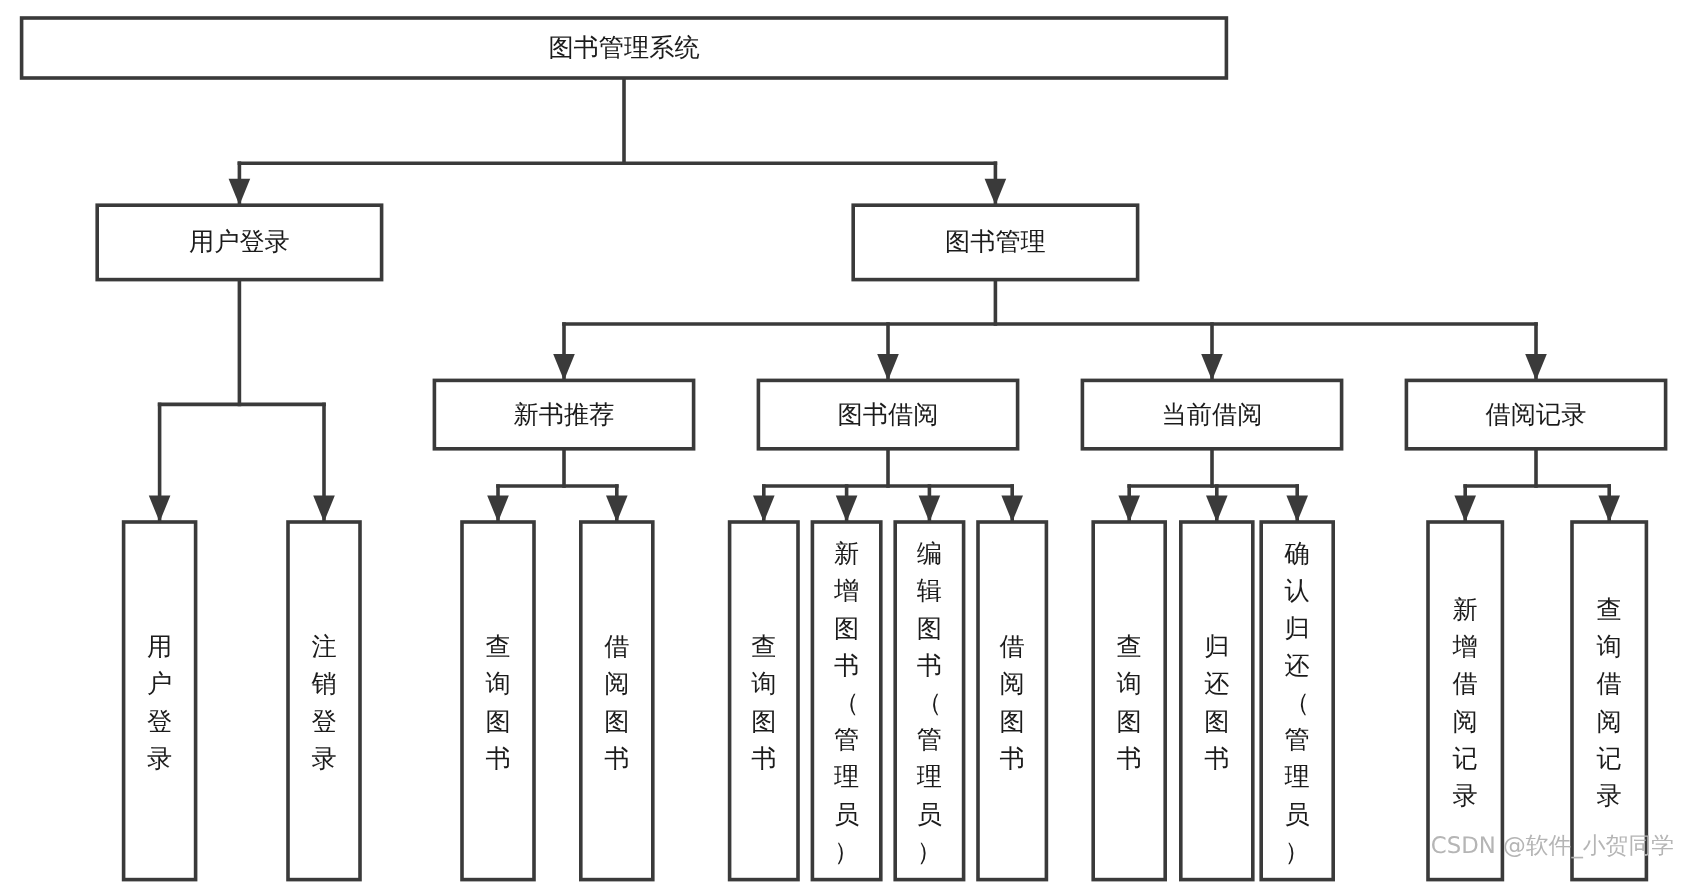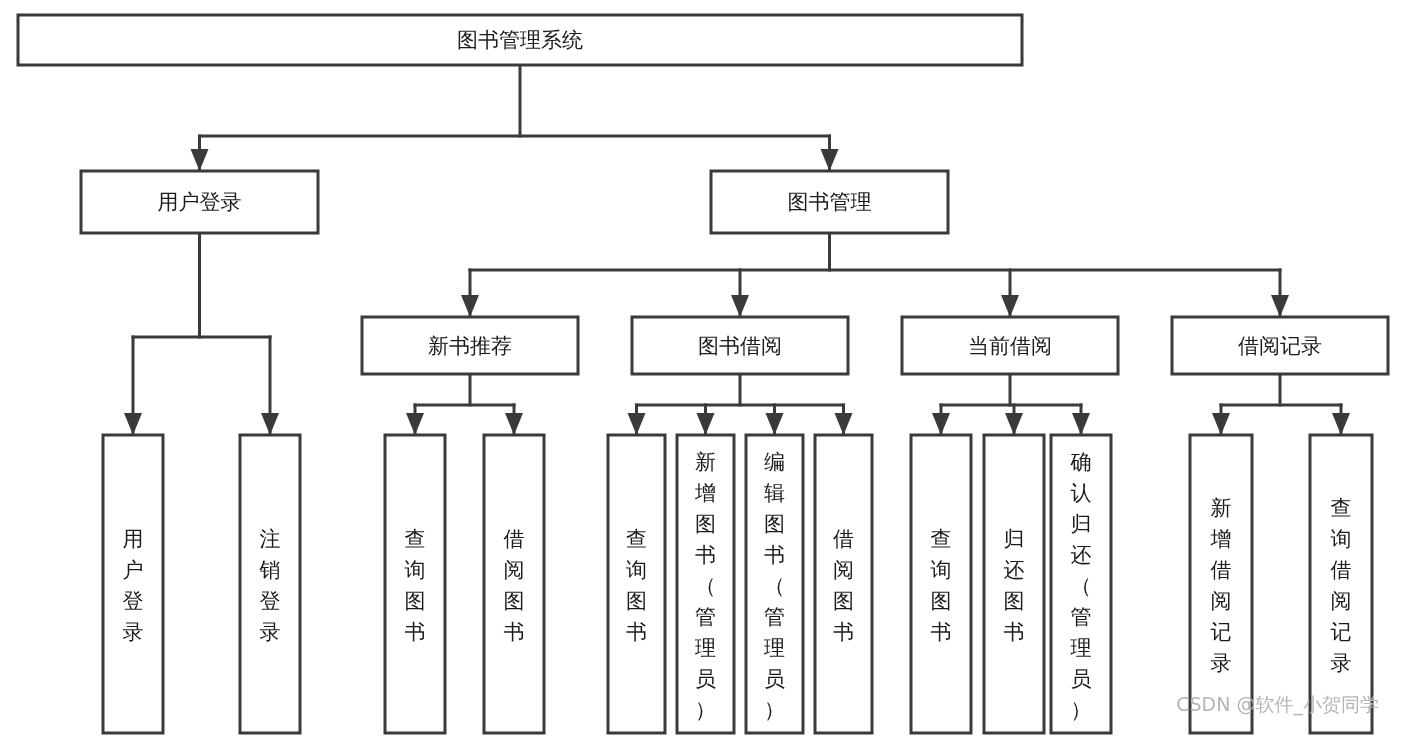--- a/index.html
+++ b/index.html
@@ -50,21 +50,21 @@
     dominant-baseline: middle;
   }
   .node-label-v {
     font-family: "DejaVu Sans", "Liberation Sans", sans-serif;
     font-size: 21px;
     fill: #1b1b1b;
     text-anchor: middle;
   }
   .watermark {
     position: absolute;
-    right: 26px;
+    right: 10px;
     bottom: 6px;
     font-family: "DejaVu Sans", "Liberation Sans", sans-serif;
     font-size: 19px;
     color: #b5b5b5;
     white-space: nowrap;
     pointer-events: none;
   }
 </style>
 </head>
 <body>

